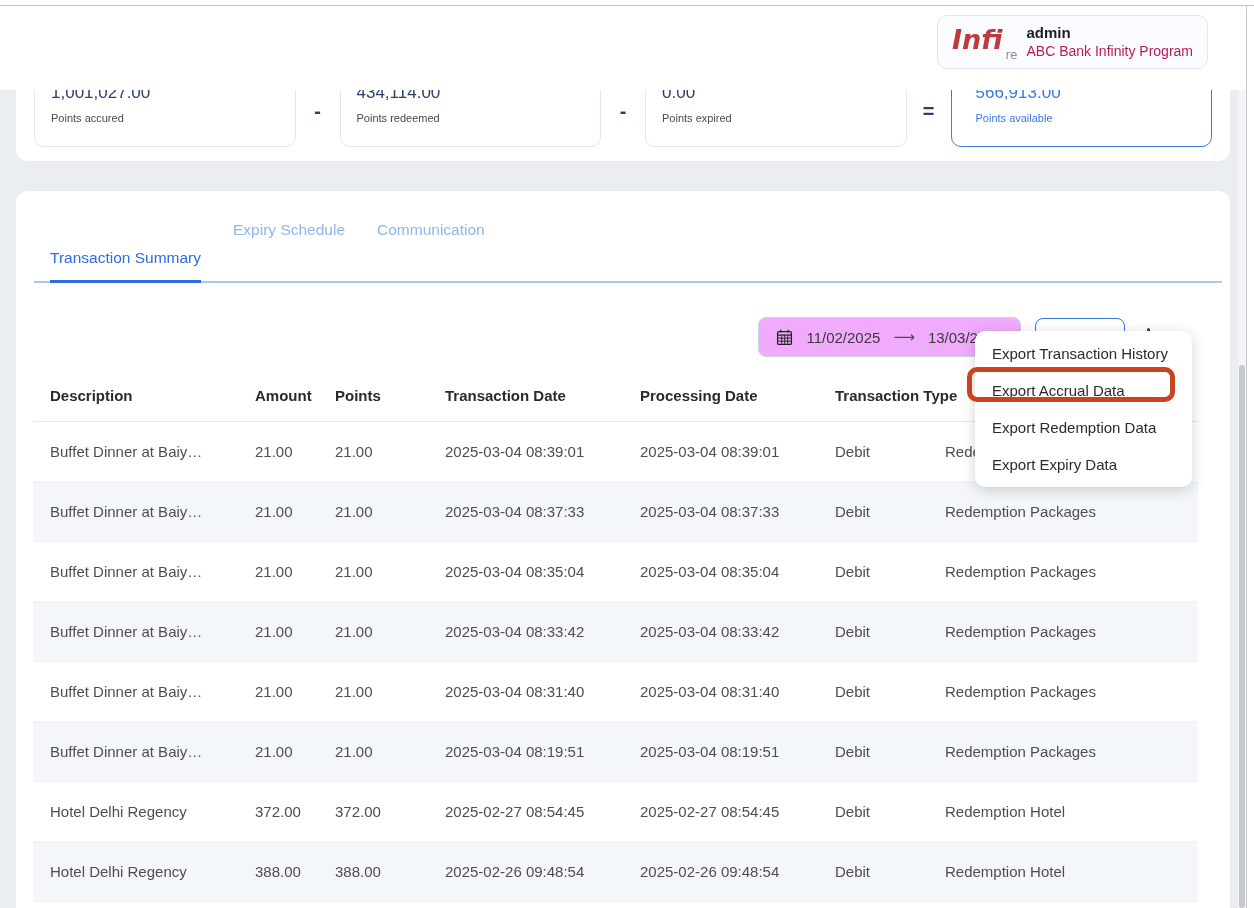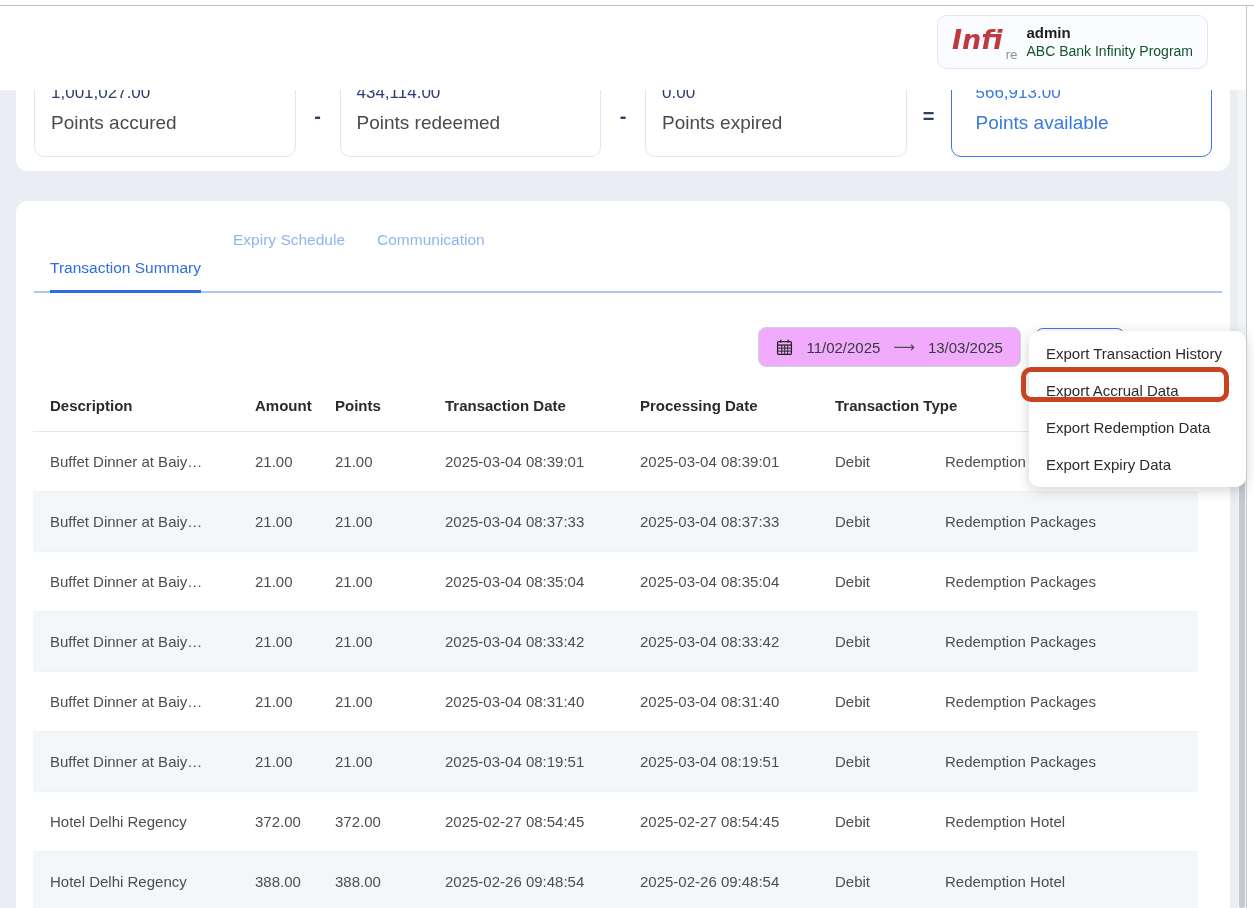--- a/index.html
+++ b/index.html
@@ -10,34 +10,34 @@
 
   
   .header { position:absolute; top:0; left:0; width:1246px; height:84px; background:#ffffff; z-index:10;
             display:flex; justify-content:flex-end; align-items:center; padding-right:38px; }
   .badge { display:flex; align-items:center; gap:12px; border:1px solid #e2e5f3; background:#fbfcff;
            border-radius:10px; padding:8px 14px 9px 14px; }
   .logo { position:relative; color:#bf3a3f; font-style:italic; font-weight:bold; font-size:27px; line-height:1;
           padding-right:12px; padding-bottom:4px; font-family:"DejaVu Sans", sans-serif; }
   .logo-sub { position:absolute; right:-3px; bottom:-4px; font-size:12px; color:#8d8f94; font-style:normal; font-weight:normal; }
   .user-name { font-size:15px; font-weight:bold; color:#1d1d1f; }
-  .user-program { font-size:14px; color:#14532d; margin-top:2px; }
+  .user-program { font-size:14px; color:#be185d; margin-top:2px; }
 
   
   .content { position:absolute; top:90px; left:0; width:1246px; height:818px; background:#eaedf2;
              overflow:hidden; z-index:1; padding:0 16px; }
 
   
   .summary-panel { margin-top:-18px; background:#ffffff; border-radius:12px; padding:4px 18px 14px 18px; }
   .summary-row { display:flex; align-items:stretch; }
   .card { flex:1; border:1px solid #e3e6ef; border-radius:10px; padding:6px 16px 22px 16px; background:#ffffff; }
   .card.highlight { border-color:#3b79e1; }
   .card.highlight .card-value, .card.highlight .card-label { color:#3b79e1;margin-left:8px; }
   .card-value { font-size:17px; color:#2f3f6a; line-height:20px; }
-  .card-label { font-size:19px; color:#4a4a4a; margin-top:9px; }
+  .card-label { font-size:11px; color:#4a4a4a; margin-top:9px; }
   .op { flex:0 0 44px; display:flex; align-items:center; justify-content:center;
         font-size:20px; font-weight:bold; color:#2f3f6a; }
 
   
   .main-panel { background:#ffffff; border-radius:12px; margin-top:30px; padding-top:30px; height:780px; }
   .tabs-wrap { margin:0 8px 0 18px; border-bottom:2px solid #abc8f2; display:flex; gap:32px; padding-left:16px; }
   .tab { font-size:15.5px; padding-bottom:13px; color:#8fb5ee; margin-bottom:-2px; cursor:default; }
   .tab.active { color:#2e6ce0; border-bottom:3px solid #2e6ce0;margin-top:28px; }
 
   
@@ -54,21 +54,21 @@
   .table-area { margin:16px 0 0 17px; width:1165px; }
   table { border-collapse:collapse; table-layout:fixed; width:100%; }
   th { text-align:left; font-size:15px; font-weight:bold; color:#2b2b2b; padding:14px 0 17px 17px;
        white-space:nowrap; overflow:visible; }
   thead tr { border-bottom:1px solid #e4e8ec; }
   td { font-size:15px; color:#4e4e4e; padding:21px 0 21px 17px; white-space:nowrap; overflow:hidden; }
   tbody tr { border-bottom:1px solid #f0f3f6; background:#ffffff; }
   tbody tr:nth-child(even) { background:#f3f7fa; }
 
   
-  .export-menu { position:absolute; left:1029px; top:331px; width:217px; background:#ffffff; border-radius:10px;
+  .export-menu { position:absolute; left:975px; top:331px; width:217px; background:#ffffff; border-radius:10px;
                  box-shadow:0 3px 14px rgba(0,0,0,0.18); z-index:20; padding:4px 0; }
   .menu-item { font-size:15px; color:#2b2b2b; padding:10px 17px; position:relative; white-space:nowrap; }
   .annotation-ring { position:absolute; left:-8px; top:36px; width:208px; height:35px;
                      border:5px solid #ca431f; border-radius:10px; z-index:25; pointer-events:none; }
 
   
   .scroll-track { position:absolute; left:1238px; top:90px; width:8px; height:818px; background:#f3f4f6; z-index:15; }
   .scroll-thumb { position:absolute; left:1239px; top:365px; width:6px; height:543px; background:#c5c9cf;
                   border-radius:3px; z-index:16; }
 </style>

